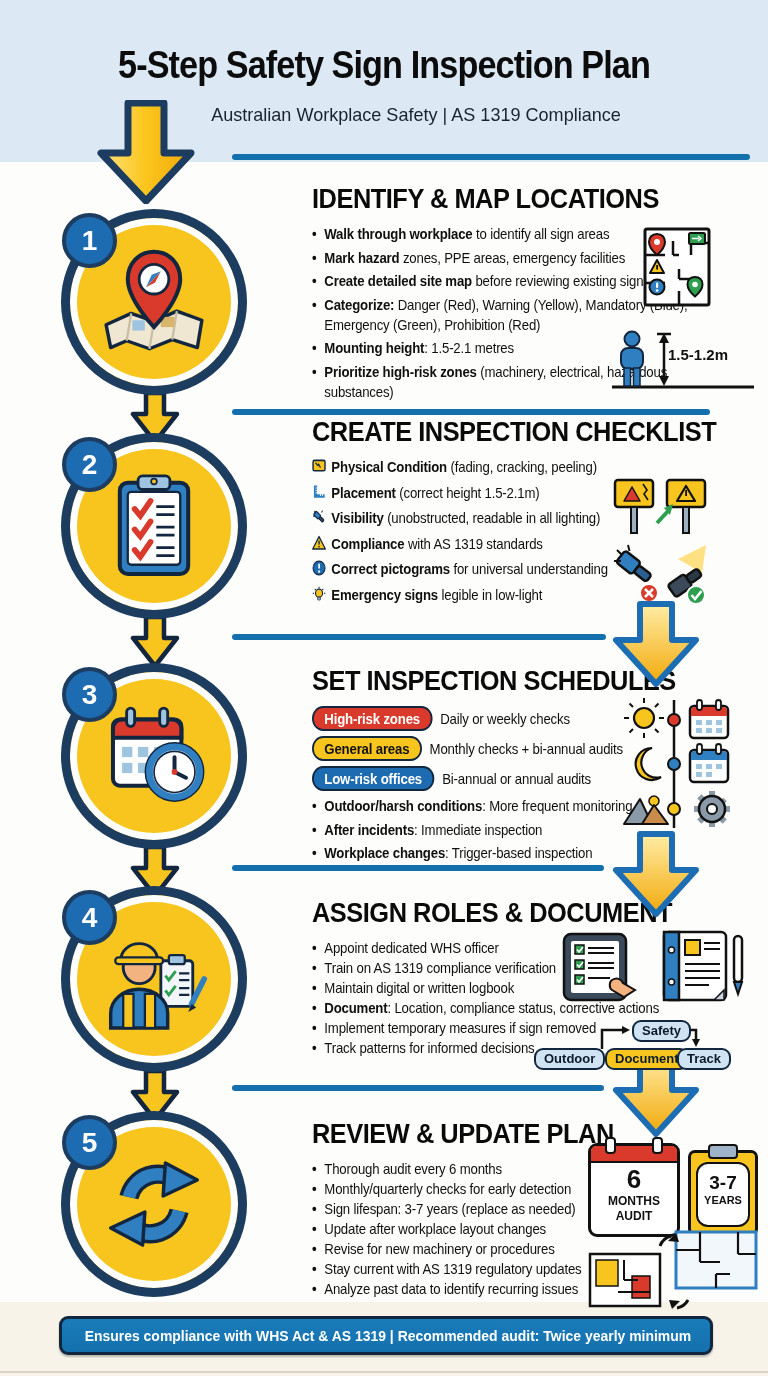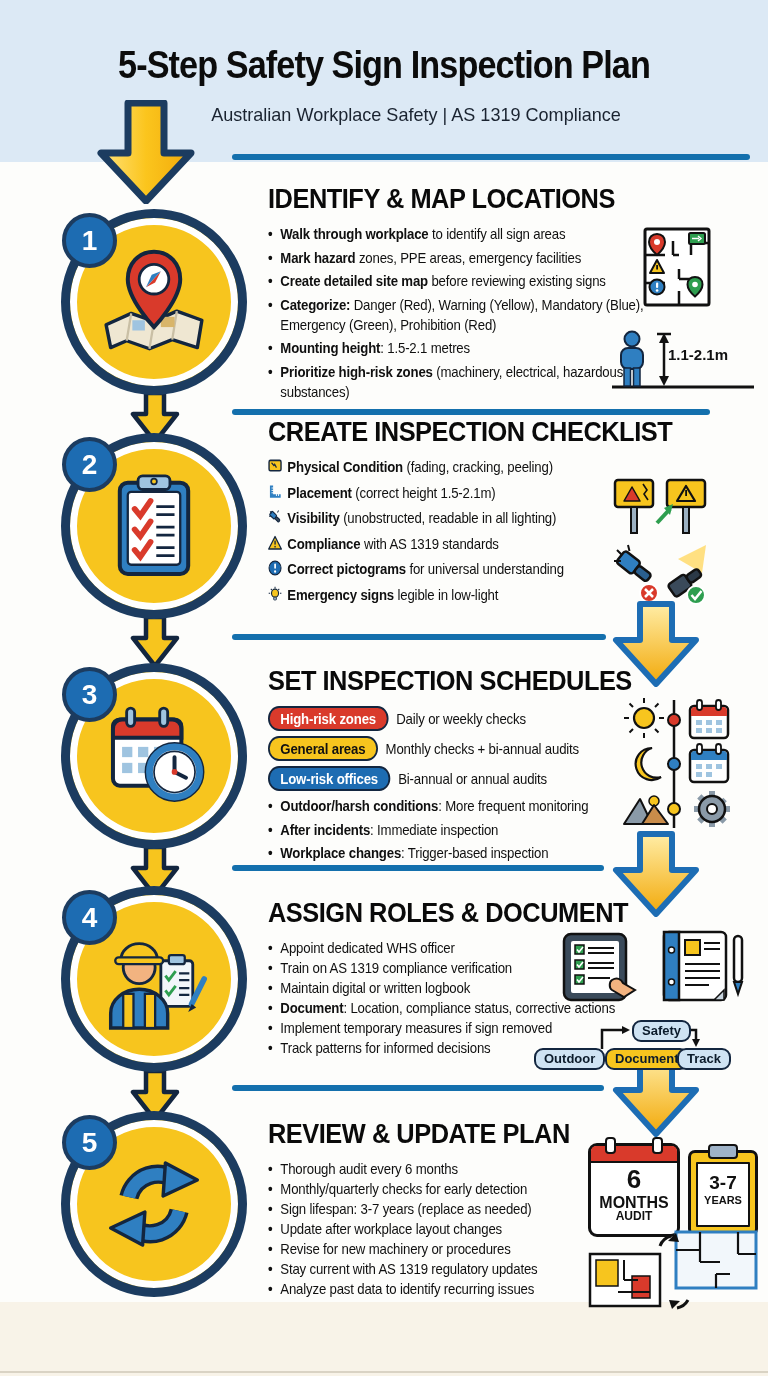--- a/index.html
+++ b/index.html
@@ -15,21 +15,21 @@
   
   .circle{position:absolute;left:61px;width:168px;height:168px;border-radius:50%;background:#f7c51e;
           border:9px solid #1c3c60;box-shadow:inset 0 0 0 7px #fff;z-index:2;}
   .circle svg{position:absolute;left:50%;top:50%;width:114px;height:114px;transform:translate(-50%,-50%);}
   .badge{position:absolute;left:62px;width:47px;height:47px;border-radius:50%;background:#1d6cb2;
          border:4px solid #1c3c60;color:#fff;font-size:28px;font-weight:bold;text-align:center;
          line-height:47px;z-index:4;}
   .connector{position:absolute;left:128px;width:54px;height:52px;z-index:1;}
   .toparrow{position:absolute;left:94px;top:100px;width:104px;height:104px;z-index:1;}
   
-  .section{position:absolute;z-index:1;}
+  .section{position:absolute;z-index:1;margin-left:44px;}
   .sec-title{font-size:27px;font-weight:bold;letter-spacing:-.5px;color:#0a0a0a;margin:0 0 9px 0;
              transform:scaleX(.94);transform-origin:left;white-space:nowrap;}
   .rows{transform:scaleX(.88);transform-origin:left top;width:113.6%;}
   .row{display:flex;align-items:flex-start;margin-bottom:3.5px;font-size:15px;line-height:20px;
        letter-spacing:-.2px;color:#101010;}
   .tight .row{margin-bottom:1px;line-height:19px;}
   .row b{font-weight:bold;}
   .dot{flex:0 0 14px;font-weight:bold;}
   .mini{flex:0 0 22px;margin-top:1px;}
   .mini svg{width:16px;height:16px;}
@@ -50,28 +50,28 @@
   .flowpill{position:absolute;border:2px solid #13263f;border-radius:9px;background:#cfe3f3;
             font-size:13px;font-weight:bold;padding:1px 8px;line-height:16px;color:#0b1b2b;}
   .flowpill.yellow{background:#f7c51e;}
   
   .cal6{position:absolute;left:588px;top:1143px;width:86px;height:88px;background:#fff;border:3px solid #111;
         border-radius:9px;z-index:1;}
   .cal6-head{position:absolute;left:0;top:0;width:100%;height:15px;background:#d93a2b;border-bottom:2px solid #111;
              border-radius:5px 5px 0 0;}
   .ring{position:absolute;top:-9px;width:7px;height:13px;background:#fff;border:2px solid #111;border-radius:4px;}
   .cal6-num{position:absolute;left:0;top:18px;width:100%;text-align:center;font-size:26px;font-weight:bold;}
-  .cal6-l1{position:absolute;left:0;top:48px;width:100%;text-align:center;font-size:16px;font-weight:bold;}
+  .cal6-l1{position:absolute;left:0;top:48px;width:100%;text-align:center;font-size:12px;font-weight:bold;}
   .cal6-l2{position:absolute;left:0;top:63px;width:100%;text-align:center;font-size:12px;font-weight:bold;}
   .clip37{position:absolute;left:688px;top:1150px;width:64px;height:80px;background:#f7c51e;border:3px solid #111;
           border-radius:7px;z-index:1;}
   .clip37-clip{position:absolute;left:50%;top:-9px;transform:translateX(-50%);width:26px;height:11px;
                background:#9fb3c8;border:2px solid #111;border-radius:4px;}
   .clip37-inner{position:absolute;left:5px;top:9px;right:5px;bottom:6px;background:#fff;border:2px solid #111;
-                border-radius:1px;text-align:center;}
+                border-radius:12px;text-align:center;}
   .clip37-range{font-size:19px;font-weight:bold;margin-top:8px;}
   .clip37-unit{font-size:11px;font-weight:bold;}
   
   .foot-strip{position:absolute;left:0;top:1302px;width:768px;height:74px;background:#f8f3e8;z-index:0;}
   .banner{position:absolute;left:59px;top:1316px;width:648px;height:33px;background:linear-gradient(#1a7cba,#1470ad);
           border:3px solid #12263e;border-radius:9px;color:#fff;font-weight:bold;font-size:15px;text-align:center;
           line-height:33px;z-index:2;box-shadow:0 2px 2px rgba(0,0,0,.25);white-space:nowrap;}
   .banner-inner{transform:scaleX(.93);transform-origin:center;}
   .foot-line{position:absolute;left:0;top:1371px;width:768px;height:2px;background:#d9d3c4;z-index:1;}
 </style>
@@ -399,21 +399,21 @@
     <path d="M4 57 H146" stroke="#111" stroke-width="3"></path>
     <circle cx="24" cy="9" r="7.5" fill="#2f7fc1" stroke="#13263f" stroke-width="2"></circle>
     <rect x="13" y="18" width="22" height="21" rx="7" fill="#2f7fc1" stroke="#13263f" stroke-width="2"></rect>
     <rect x="16" y="38" width="6.5" height="18" fill="#2f7fc1" stroke="#13263f" stroke-width="1.5"></rect>
     <rect x="25.5" y="38" width="6.5" height="18" fill="#2f7fc1" stroke="#13263f" stroke-width="1.5"></rect>
     <path d="M49 4 h14" stroke="#111" stroke-width="2.5"></path>
     <path d="M56 8 V50" stroke="#111" stroke-width="2.5"></path>
     <polygon points="56,3 51,13 61,13" fill="#111"></polygon>
     <polygon points="56,56 51,46 61,46" fill="#111"></polygon>
   </svg>
-  <div class="hlabel">1.1-2.1m</div>
+  <div class="hlabel">1.5-1.2m</div>
 
   <svg class="sideicon" style="left:612px;top:477px;width:96px;height:60px" viewBox="0 0 96 60">
     <rect x="3" y="3" width="38" height="27" rx="3" fill="#f7c51e" stroke="#111" stroke-width="2.5"></rect>
     <polygon points="12,24 20,10 28,24" fill="#d93a2b" stroke="#111" stroke-width="1.5" stroke-linejoin="round"></polygon>
     <path d="M31 7 l4 6 l-3 4 l4 6" stroke="#111" stroke-width="1.6" fill="none"></path>
     <rect x="19" y="30" width="6" height="26" fill="#9bb0c1" stroke="#111" stroke-width="2"></rect>
     <rect x="55" y="3" width="38" height="27" rx="3" fill="#f7c51e" stroke="#111" stroke-width="2.5"></rect>
     <polygon points="65,24 74,9 83,24" fill="none" stroke="#111" stroke-width="2.2" stroke-linejoin="round"></polygon>
     <rect x="73.2" y="13" width="1.8" height="6" fill="#111"></rect>
     <rect x="71" y="30" width="6" height="26" fill="#9bb0c1" stroke="#111" stroke-width="2"></rect>
@@ -553,15 +553,18 @@
     <rect x="8" y="30" width="22" height="26" fill="#f7c51e" stroke="#111" stroke-width="1.5"></rect>
     <rect x="44" y="46" width="18" height="22" fill="#d93a2b" stroke="#111" stroke-width="1.5"></rect>
     <path d="M36 30 v20 M30 62 h32 M36 50 h14" stroke="#111" stroke-width="2"></path>
     <path d="M72 16 a16 16 0 0 1 11 -10" fill="none" stroke="#111" stroke-width="3"></path>
     <polygon points="88,3 91,12 80,11" fill="#111"></polygon>
     <path d="M100 70 a16 16 0 0 1 -11 8" fill="none" stroke="#111" stroke-width="3"></path>
     <polygon points="84,79 81,70 92,71" fill="#111"></polygon>
   </svg>
 
   <div class="foot-strip"></div>
+  <div class="banner">
+    <div class="banner-inner">Ensures compliance with WHS Act &amp; AS 1319 | Recommended audit: Twice yearly minimum</div>
+  </div>
   <div class="foot-line"></div>
 
 </div>
 
 </body></html>

